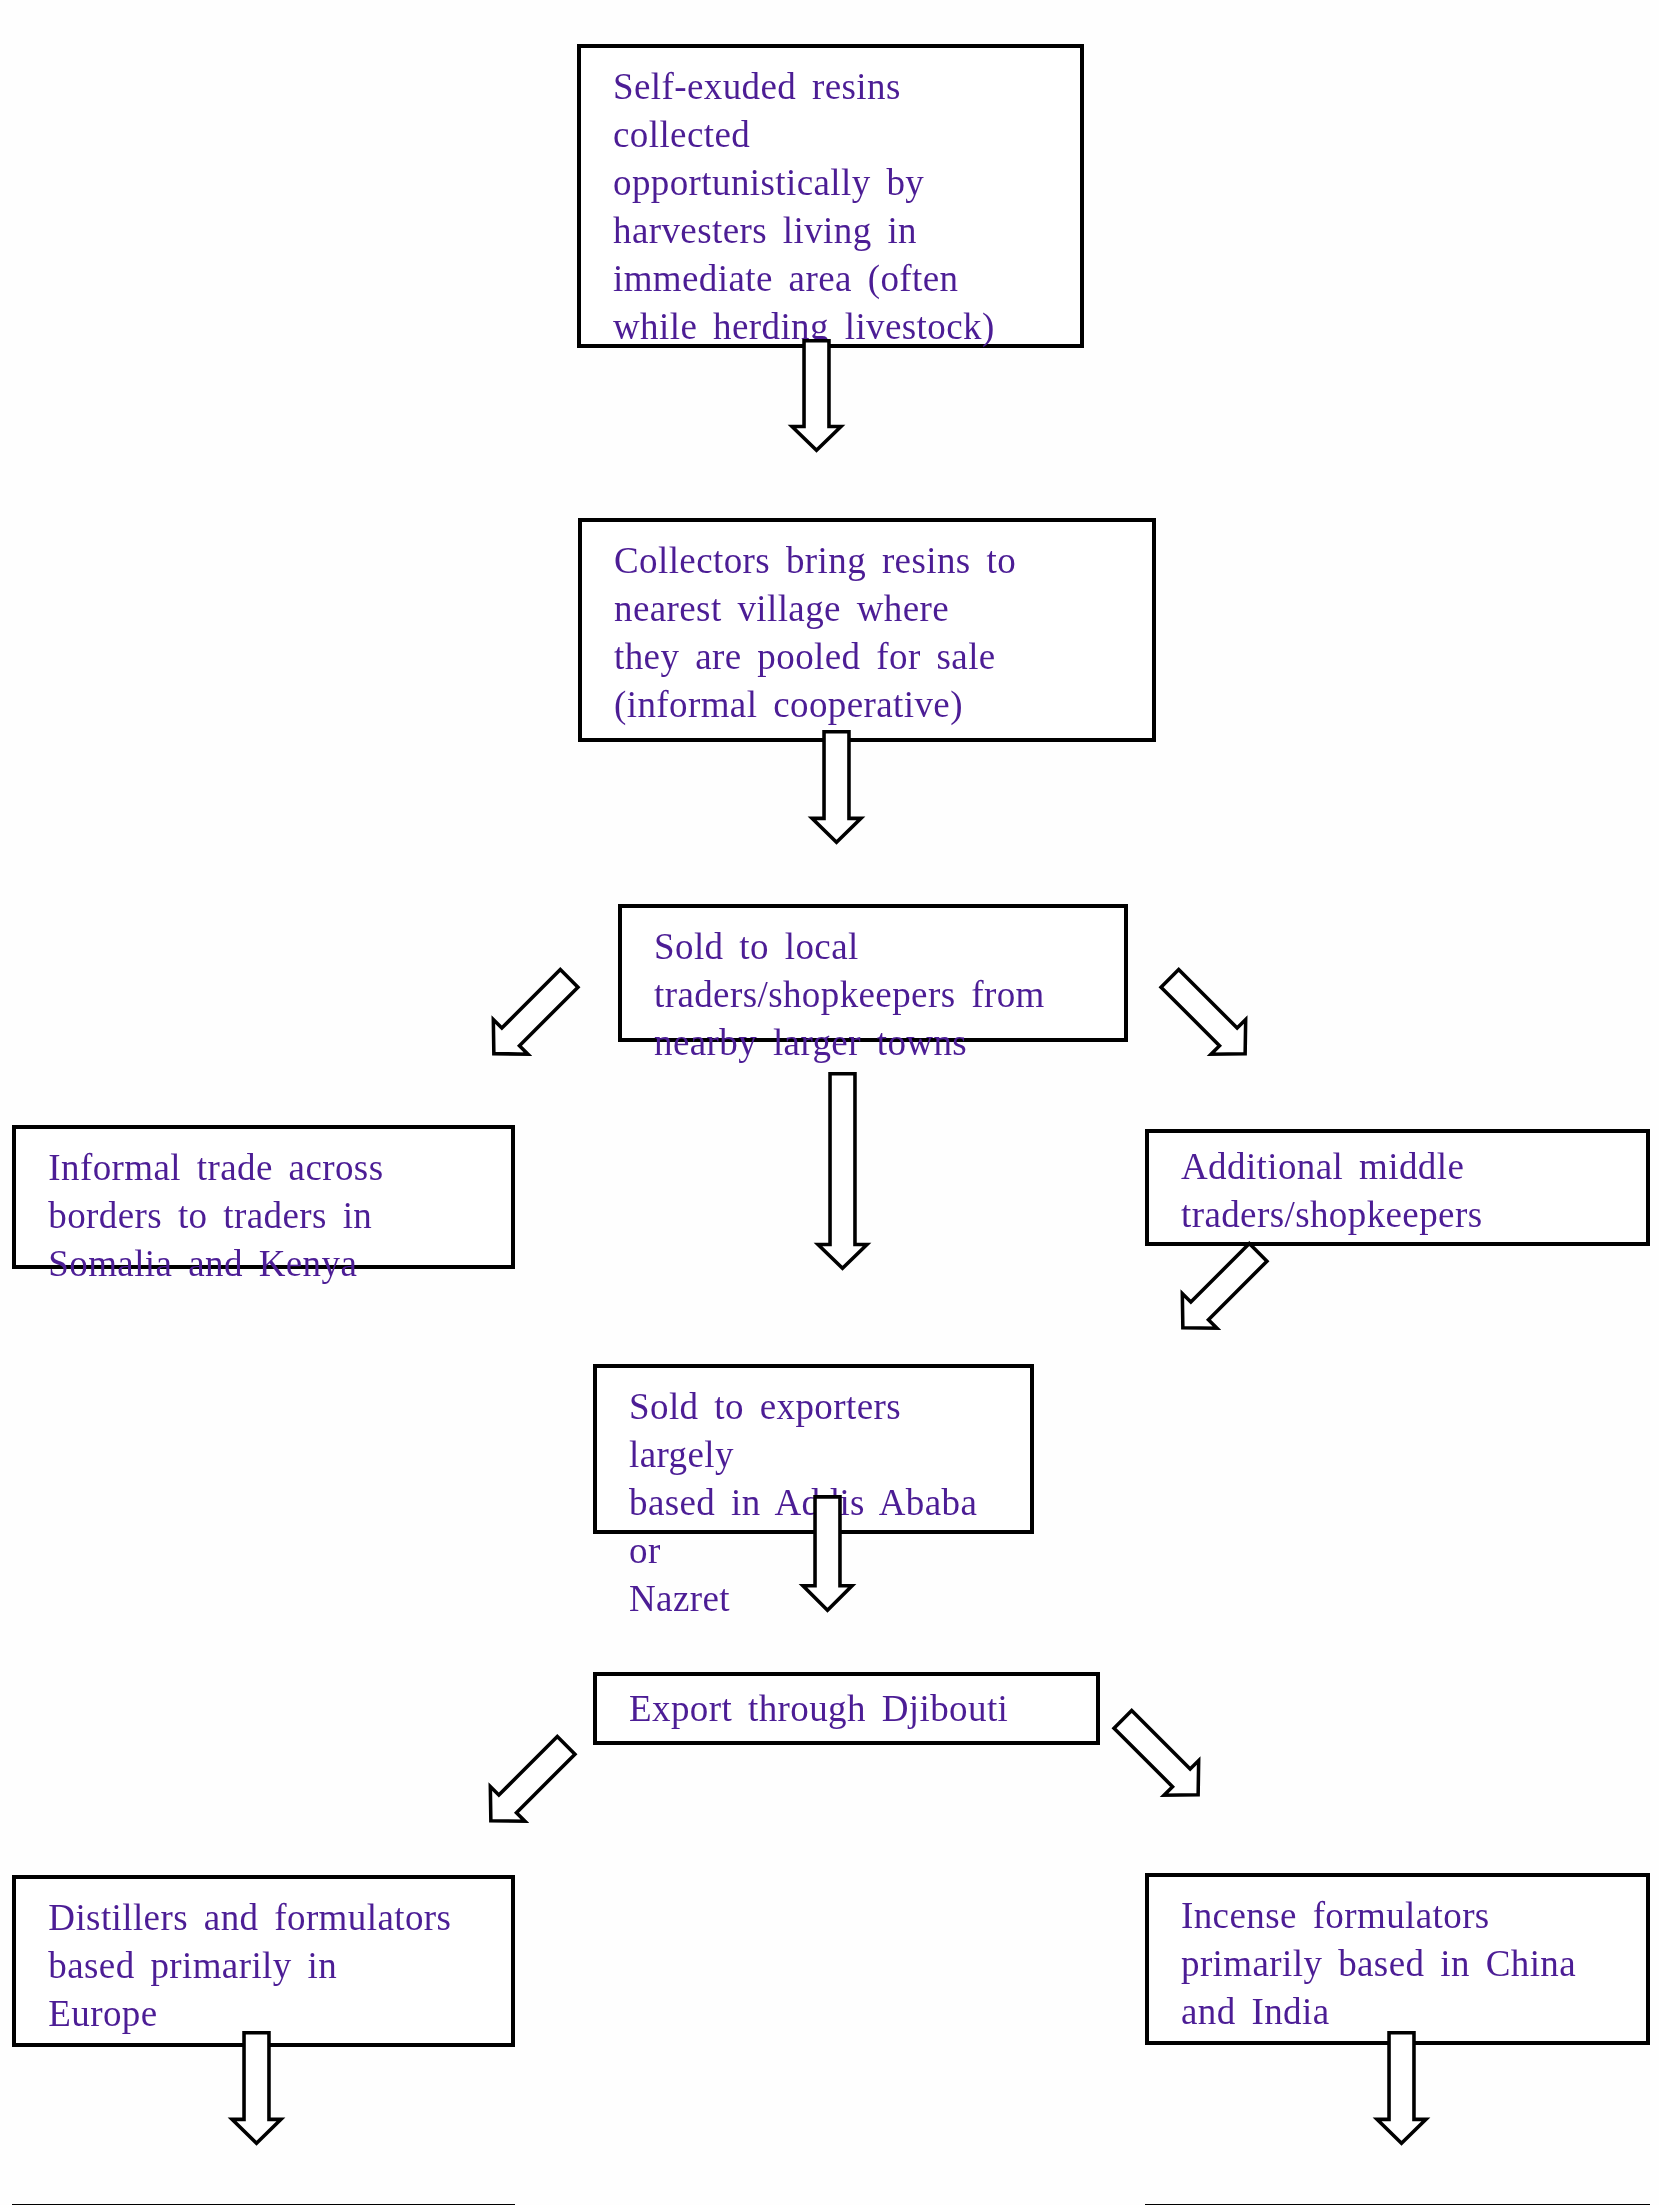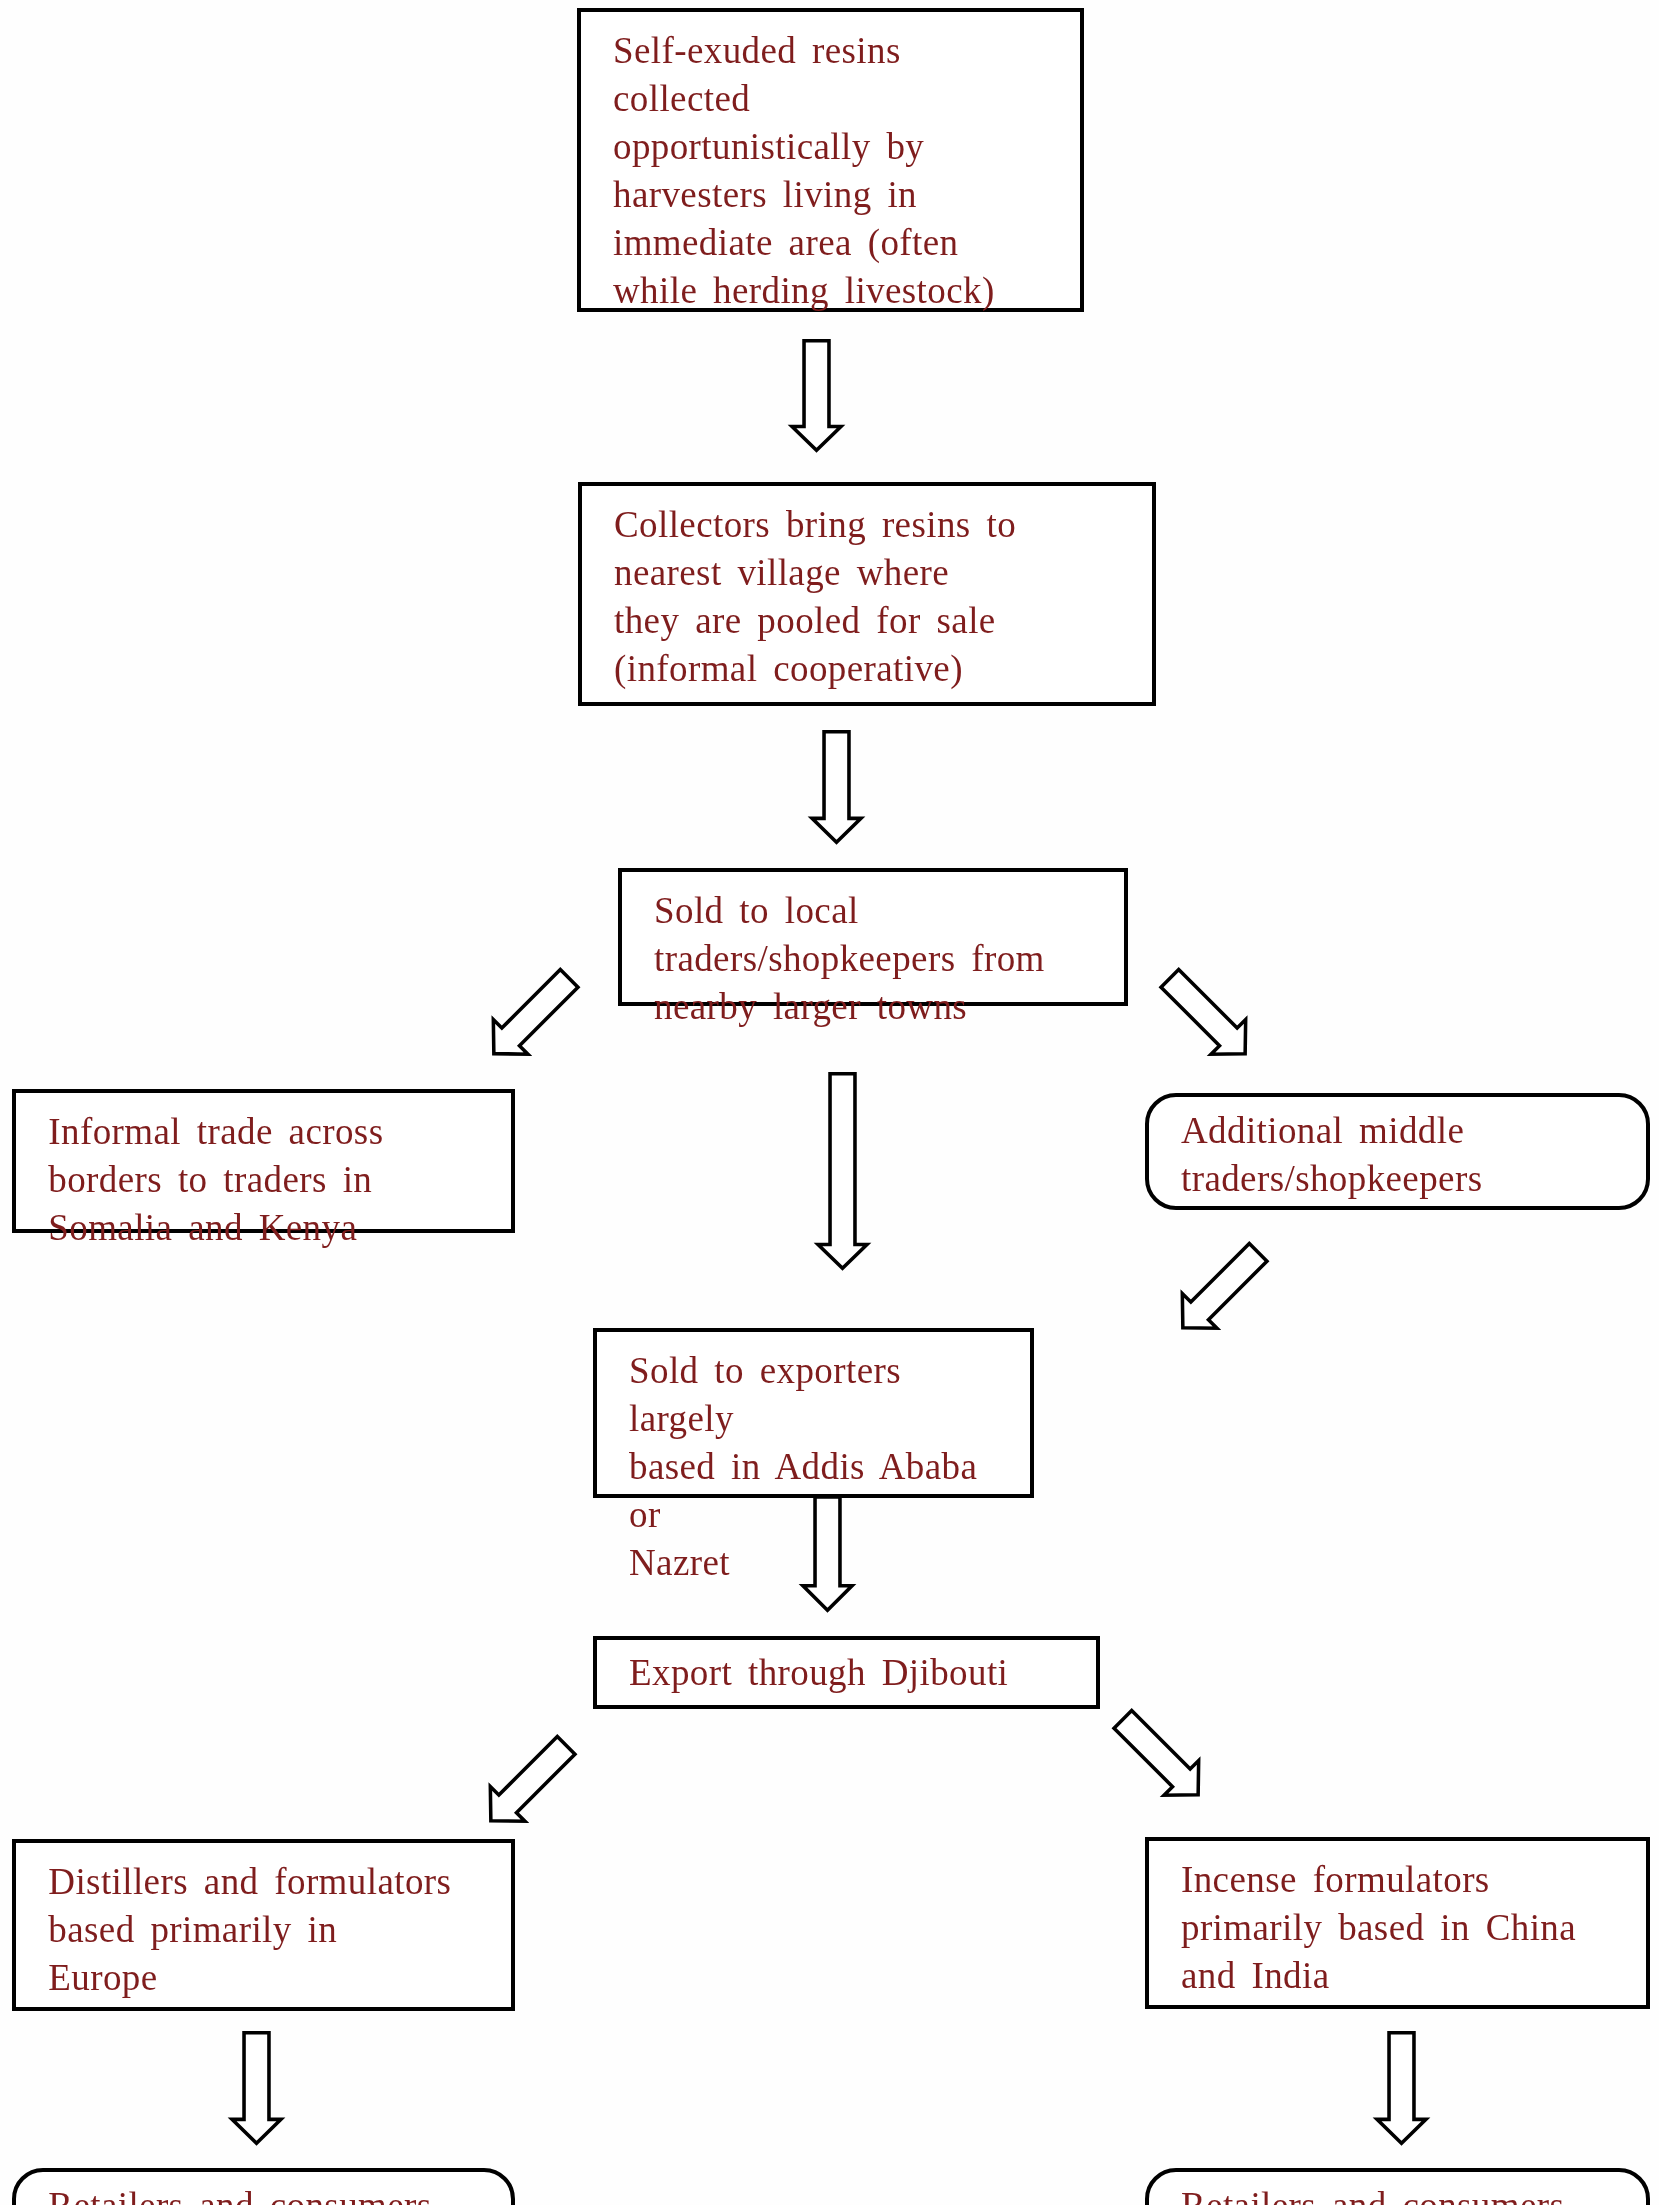--- a/index.html
+++ b/index.html
@@ -19,28 +19,28 @@
     position: absolute;
     box-sizing: border-box;
     background: #ffffff;
     border: 4px solid #000000;
     font-size: 37px;
     line-height: 48px;
     letter-spacing: 0.4px;
     word-spacing: 6.2px;
     white-space: pre-line;
     padding: 15px 13.2px 8.8px 32px;
-    color: #7f1d1d;
+    color: #4c1d95;
+    margin-top: 36px;
   }
   .node--single {
     padding-top: 8.8px;
   }
   .node--tight {
     padding-top: 9.7px;
-    border-radius: 31px;
   }
   .arr {
     position: absolute;
     overflow: visible;
   }
   .arr path {
     fill: #ffffff;
     stroke: #000000;
     stroke-width: 8px;
     stroke-linejoin: miter;

